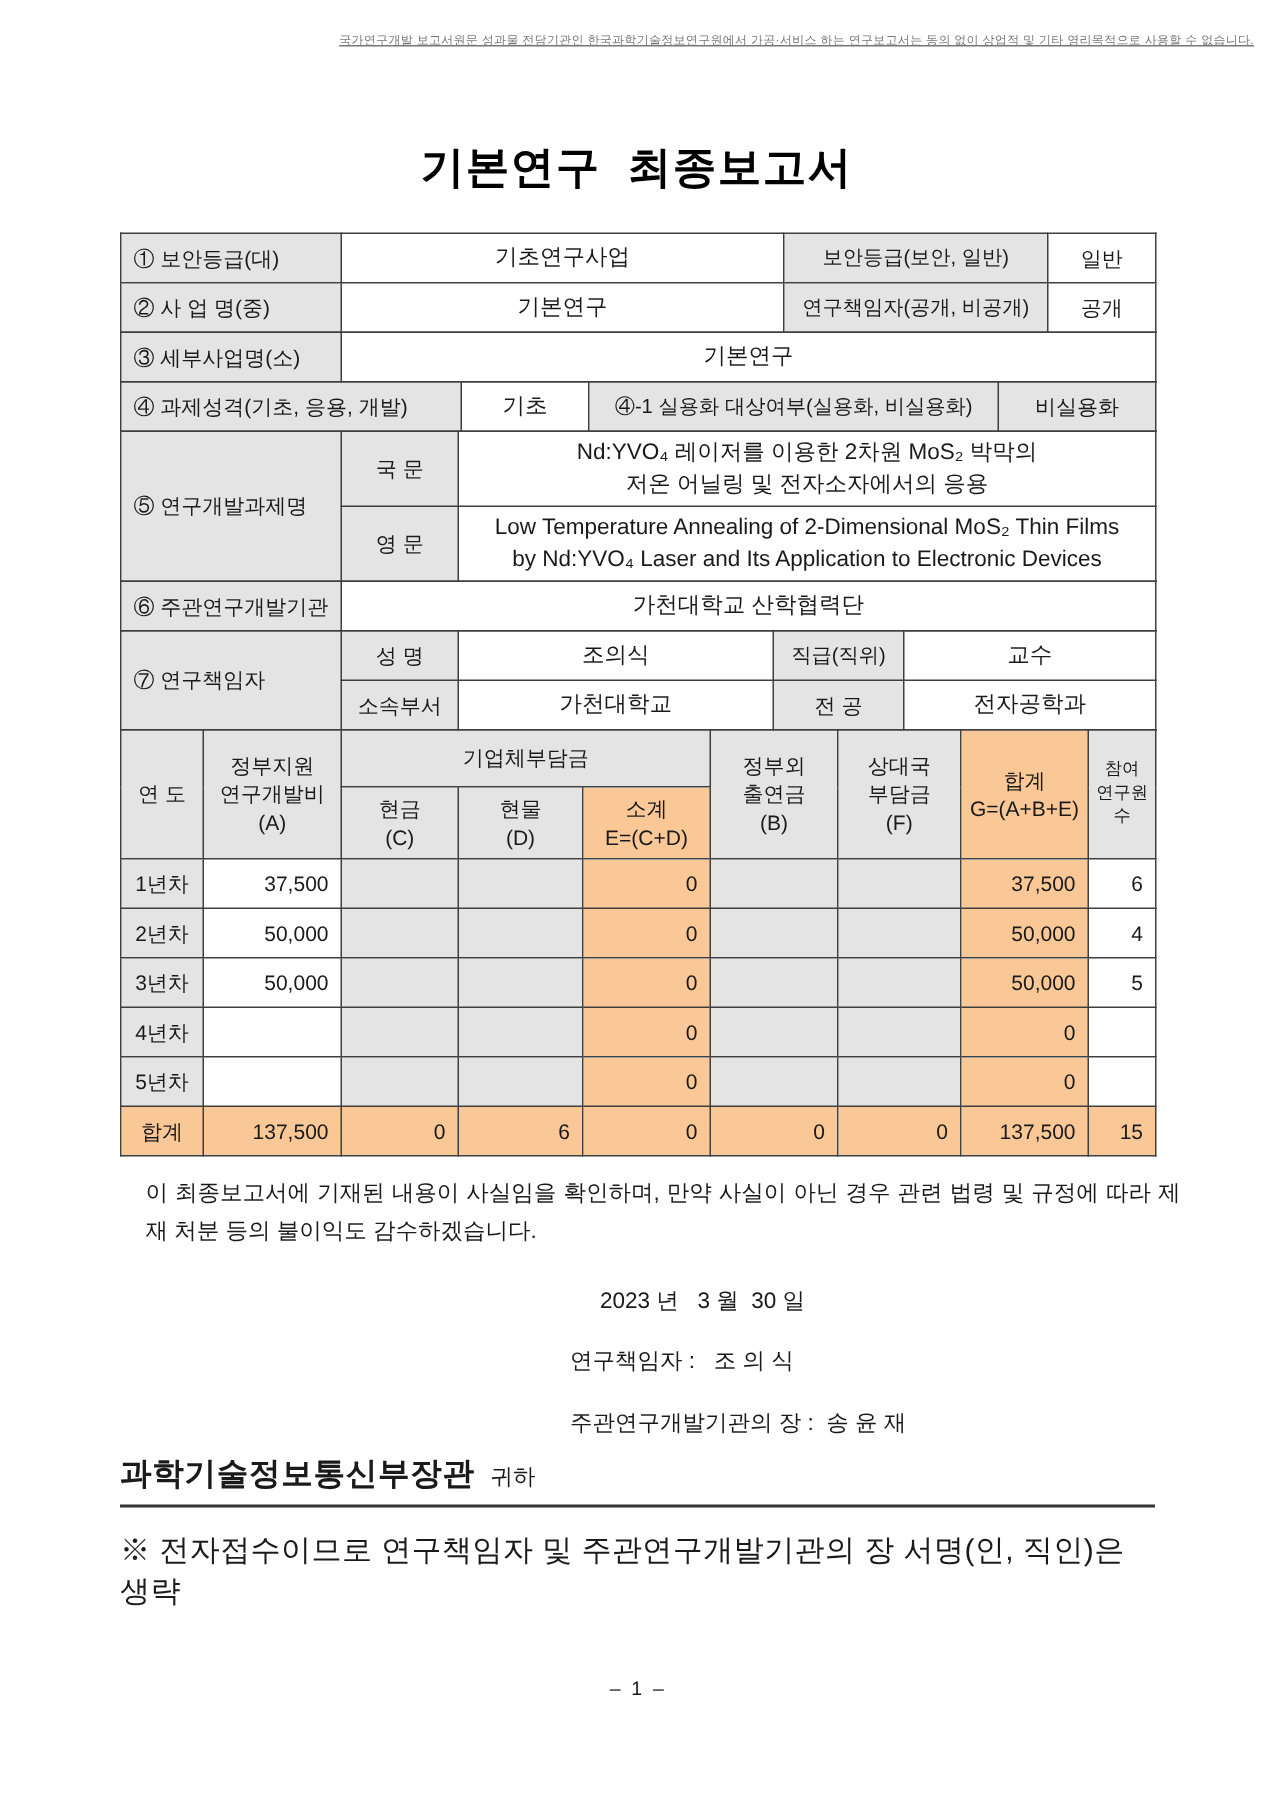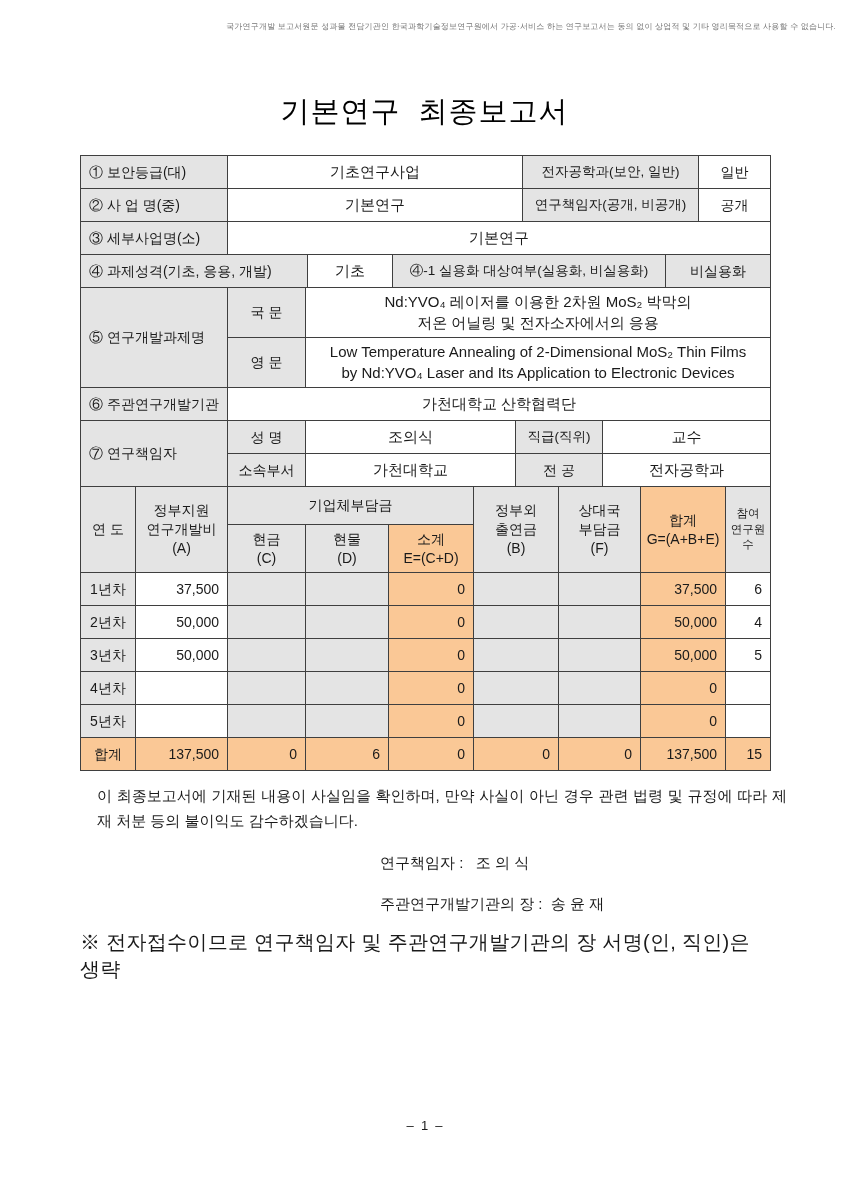--- a/index.html
+++ b/index.html
@@ -4,24 +4,25 @@
 <style>
   * { margin:0; padding:0; box-sizing:border-box; }
   body { background:#f0f0f0; }
   .sheet {
     position:relative; width:849px; height:1200px; margin:0 auto;
     background:#ffffff; font-family:"Liberation Sans", sans-serif; color:#1a1a1a;
   }
   .disclaimer {
     position:absolute; top:21px; right:13px; font-size:8px; color:#777;
     letter-spacing:0.2px;
+    text-decoration:underline;
   }
   .title {
     position:absolute; top:92px; left:0; width:100%; text-align:center;
-    font-size:29px; font-weight:normal; letter-spacing:1px; white-space:pre; color:#000;
+    font-size:29px; font-weight:bold; letter-spacing:1px; white-space:pre; color:#000;
   }
   .doc { position:absolute; left:80px; top:155px; width:690px; }
 
   table { border-collapse:collapse; table-layout:fixed; width:690px; }
   table + table { margin-top:-1px; }
   td {
     border:1px solid #3f3f3f; font-size:14px; text-align:center;
     vertical-align:middle; white-space:pre-line; overflow:hidden; line-height:1.35;
   }
   td.lbl { background:#e4e4e4; text-align:left; padding-left:8px; }
@@ -72,21 +73,21 @@
       <colgroup>
           <col style="width:147px">
           <col style="width:295px">
           <col style="width:176px">
           <col style="width:72px">
         </colgroup>
       <tbody>
           <tr class="r33">
         <td class="lbl">① 보안등급(대)</td>
         <td class="val">기초연구사업</td>
-        <td class="g sm">전자공학과(보안, 일반)</td>
+        <td class="g sm">보안등급(보안, 일반)</td>
         <td>일반</td>
       </tr>
       <tr class="r33">
         <td class="lbl">② 사 업 명(중)</td>
         <td class="val">기본연구</td>
         <td class="g sm">연구책임자(공개, 비공개)</td>
         <td>공개</td>
       </tr>
     </tbody>
       </table>
@@ -285,21 +286,26 @@
         <td class="num">0</td>
         <td class="num">137,500</td>
         <td class="num">15</td>
       </tr>
     </tbody>
       </table>
 
 
     <div class="decl">이 최종보고서에 기재된 내용이 사실임을 확인하며, 만약 사실이 아닌 경우 관련 법령 및 규정에 따라 제재 처분 등의 불이익도 감수하겠습니다.</div>
 
+    <div class="sigline date-line">2023 년   3 월  30 일</div>
     <div class="sigline pi-line">연구책임자 :   조 의 식</div>
     <div class="sigline head-line">주관연구개발기관의 장 :  송 윤 재</div>
 
+    <div class="recipient-block">
+      <span class="recipient-main">과학기술정보통신부장관</span>
+      <span class="recipient-suffix">귀하</span>
+    </div>
 
     <div class="note">※ 전자접수이므로 연구책임자 및 주관연구개발기관의 장 서명(인, 직인)은 생략</div>
   </div>
 
   <div class="page-number">–  1  –</div>
 </div>
 
 </body></html>

